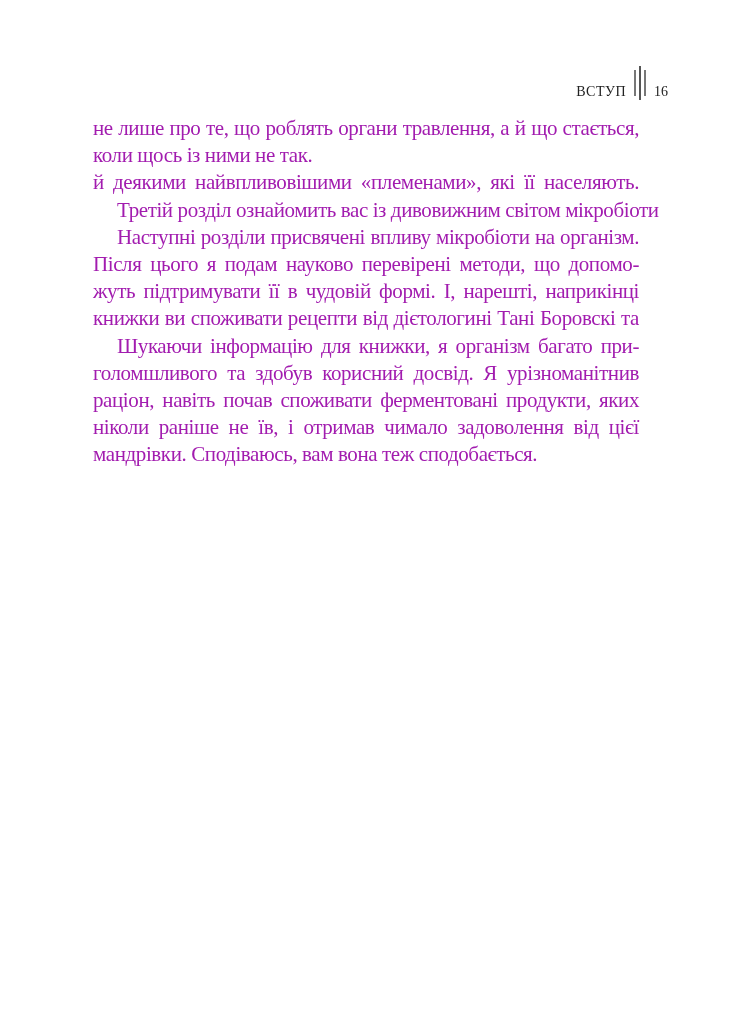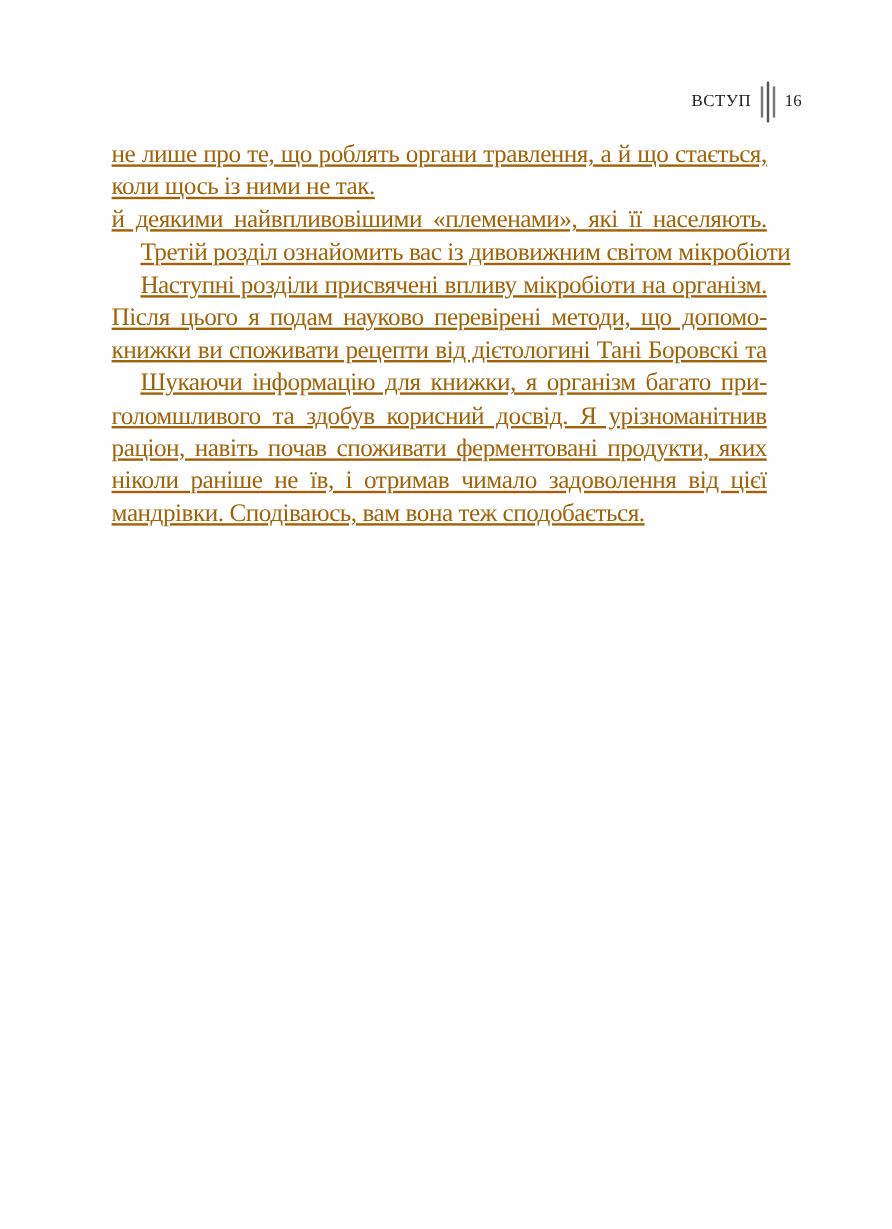--- a/index.html
+++ b/index.html
@@ -1,32 +1,32 @@
 <!DOCTYPE html>
 <html><head>
   <meta charset="utf-8">
   <style>
     html, body { margin: 0; padding: 0; background: #ffffff; }
     body { width: 743px; height: 1024px; position: relative; overflow: hidden; }
     .page { position: absolute; left: 0; top: 0; width: 743px; height: 1024px; background: #fff; }
     .running-head {
       position: absolute; top: 70px; right: 75px; height: 30px;
-      display: flex; align-items: center;
+      display: flex; align-items: flex-end;
       font-family: "Liberation Serif", serif; font-size: 14px; color: #222;
     }
     .rh-section { letter-spacing: 0.5px; }
     .rh-bars { display: flex; align-items: center; margin: 0 8px; gap: 3px; }
     .rh-bars .bar { width: 2px; background: #777; }
     .rh-bars .bar.outer { height: 26px; }
     .rh-bars .bar.mid { height: 34px; background: #555; }
     .rh-page { }
     .body-text {
       position: absolute; left: 93px; top: 115px; width: 546px;
       font-family: "Liberation Serif", serif; font-size: 21px; line-height: 27.2px;
-      color: #a16207; text-align: justify; letter-spacing: -0.4px; text-decoration: underline;
+      color: #a21caf; text-align: justify; letter-spacing: -0.4px;
     }
     .body-text p { margin: 0; text-indent: 0; }
     .line { display: block; text-align: justify; text-align-last: justify; white-space: nowrap; }
     .line.last { text-align-last: left; }
   </style>
 </head>
 <body>
 
 <div class="page">
 
@@ -45,20 +45,21 @@
       <span class="line">не лише про те, що роблять органи травлення, а й що стається,</span>
       <span class="line last">коли щось із ними не так.</span>
     </p>
     <p>
       <span class="line">й деякими найвпливовішими «племенами», які її населяють.</span>
       <span class="line" style="padding-left:24px">Третій розділ ознайомить вас із дивовижним світом мікробіоти</span>
     </p>
     <p>
       <span class="line" style="padding-left:24px">Наступні розділи присвячені впливу мікробіоти на організм.</span>
       <span class="line">Після цього я подам науково перевірені методи, що допомо-</span>
+      <span class="line">жуть підтримувати її в чудовій формі. І, нарешті, наприкінці</span>
       <span class="line">книжки ви споживати рецепти від дієтологині Тані Боровскі та</span>
     </p>
     <p>
       <span class="line" style="padding-left:24px">Шукаючи інформацію для книжки, я організм багато при-</span>
       <span class="line">голомшливого та здобув корисний досвід. Я урізноманітнив</span>
       <span class="line">раціон, навіть почав споживати ферментовані продукти, яких</span>
       <span class="line">ніколи раніше не їв, і отримав чимало задоволення від цієї</span>
       <span class="line last">мандрівки. Сподіваюсь, вам вона теж сподобається.</span>
     </p>
   </div>

